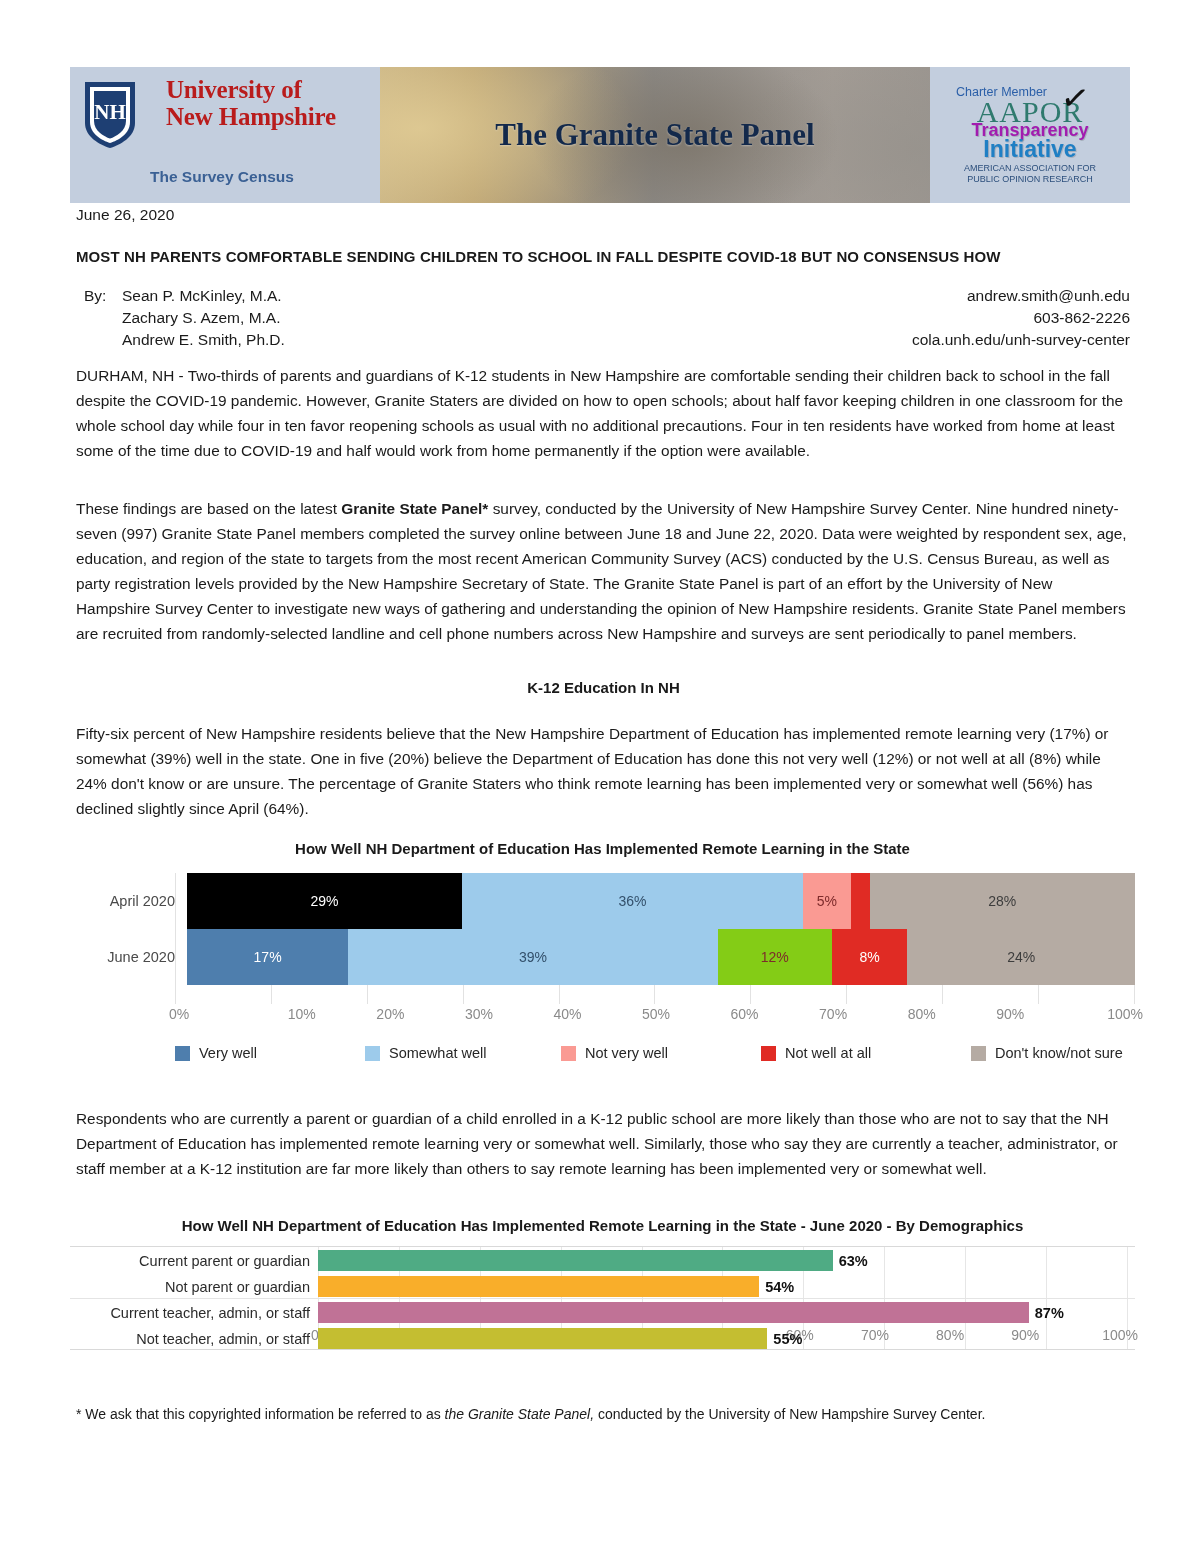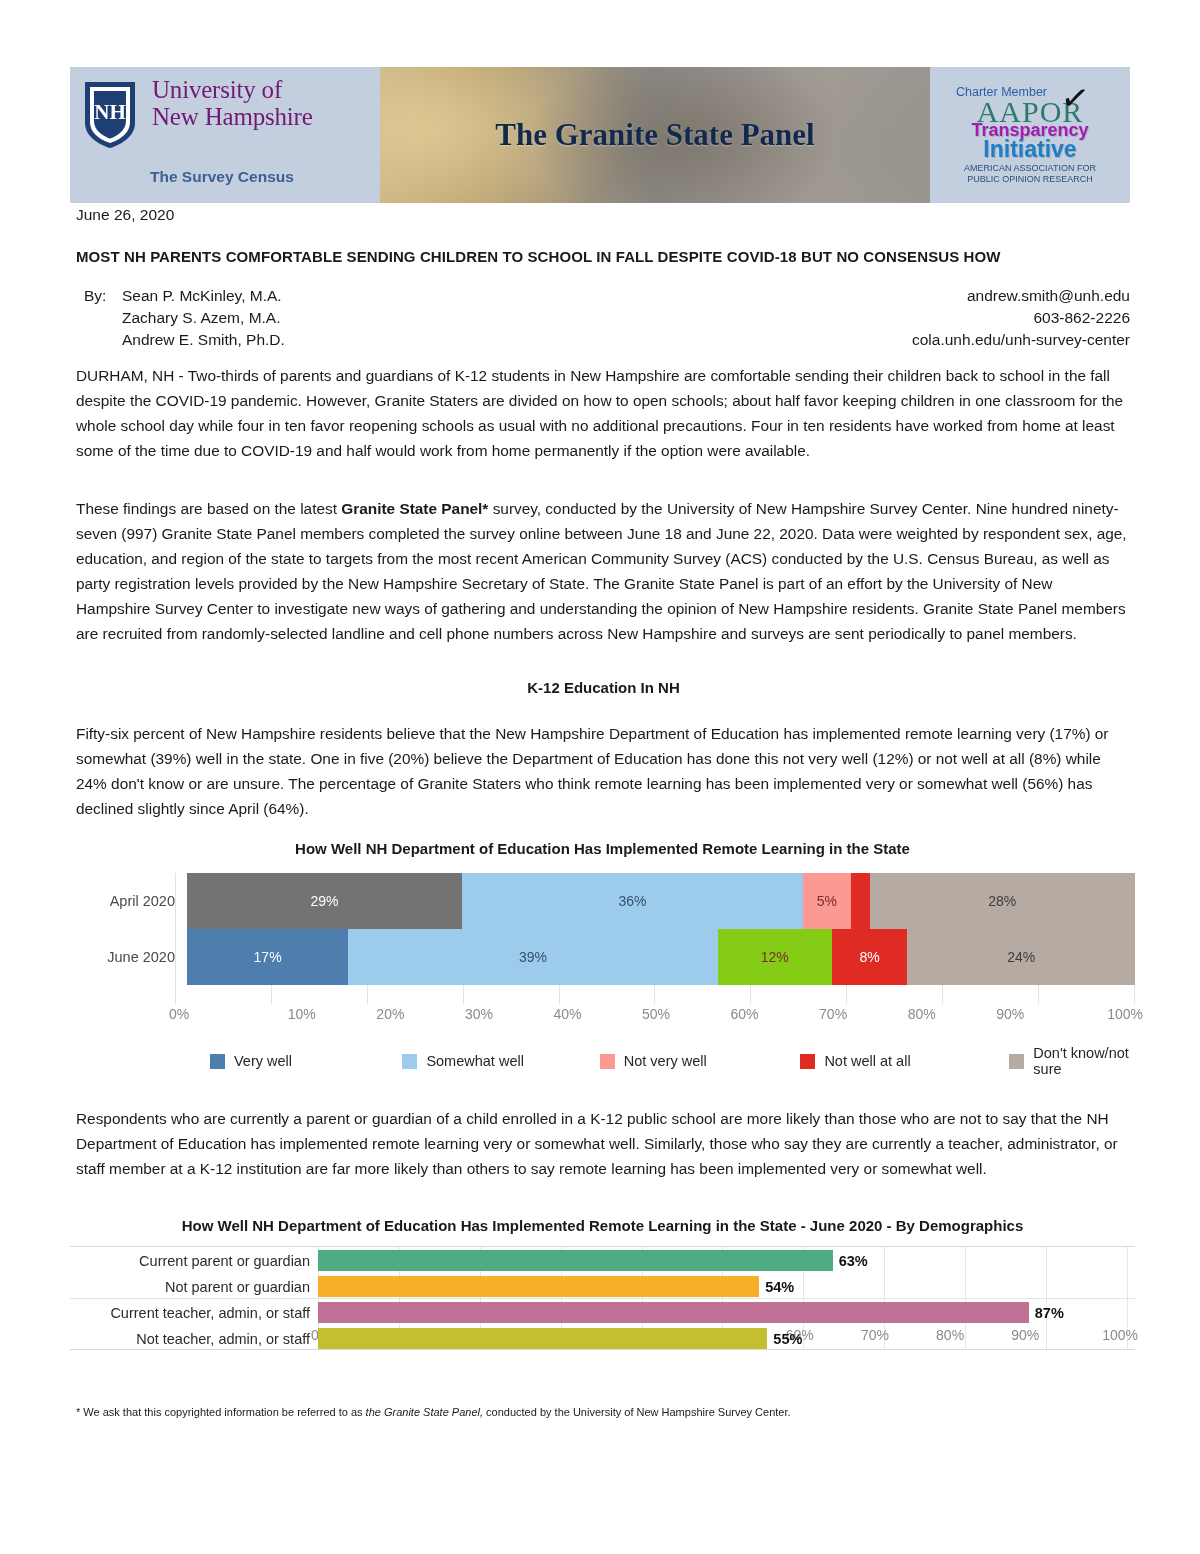--- a/index.html
+++ b/index.html
@@ -30,24 +30,24 @@
     position:relative;z-index:2;
     width:310px;background:#c3cede;
     display:flex;flex-direction:column;justify-content:flex-start;
     padding:10px 0 0 0;
   }
   .logo-row{display:flex;align-items:flex-start;padding-left:12px;}
   .nh-shield{
     width:56px;height:72px;flex:none;margin-top:2px;
   }
   .univ-name{
-    margin-left:14px;
+    margin-left:28px;
     font-family:"Liberation Serif","DejaVu Serif",serif;
-    font-weight:normal;font-size:25px;line-height:1.06;
-    color:#701a75;letter-spacing:-.2px;
+    font-weight:bold;font-size:25px;line-height:1.06;
+    color:#b91c1c;letter-spacing:-.2px;
   }
   .survey-center{
     margin-left:80px;margin-top:17px;
     font-size:15.5px;font-weight:bold;color:#3a6094;
   }
   .banner-title{
     position:relative;z-index:2;flex:1;
     display:flex;align-items:center;justify-content:center;
     font-family:"Liberation Serif","DejaVu Serif",serif;
     font-weight:bold;font-size:31px;color:#13294b;
@@ -95,21 +95,21 @@
   }
   .p1{top:364px;}
   .p2{top:497px;}
   .subhead{
     position:absolute;left:76px;top:679px;width:1055px;
     text-align:center;font-size:15px;font-weight:bold;
   }
   .p3{top:722px;}
   .p4{top:1107px;}
   .footnote{
-    position:absolute;left:76px;top:1406px;width:1055px;font-size:11px;
+    position:absolute;left:76px;top:1406px;width:1055px;font-size:14px;
   }
   .footnote i{font-style:italic;}
   b{font-weight:bold;}
 
   
   .chart1{
     position:absolute;left:70px;top:840px;width:1065px;height:258px;
   }
   .c1-title{
     text-align:center;font-size:15px;font-weight:bold;margin-bottom:16px;
@@ -138,21 +138,21 @@
     position:absolute;left:105px;right:0;top:133px;
     display:flex;font-size:14px;color:#8a8a8a;
   }
   .c1-axis span{flex:1;text-align:center;}
   .c1-axis span:first-child{text-align:left;margin-left:-6px;}
   .c1-axis span:last-child{text-align:right;margin-right:-8px;}
   .c1-legend{
     position:absolute;left:105px;top:205px;right:0;
     display:flex;font-size:14.5px;color:#262626;
   }
-  .legend-item{display:flex;align-items:center;margin-left:35px;}
+  .legend-item{display:flex;align-items:center;}
   .legend-swatch{width:15px;height:15px;margin-right:9px;flex:none;}
   .li0{width:190px;} .li1{width:196px;} .li2{width:200px;} .li3{width:210px;}
 
   
   .chart2{position:absolute;left:70px;top:1217px;width:1065px;height:175px;}
   .c2-title{text-align:center;font-size:15px;font-weight:bold;margin-bottom:12px;}
   .c2-plot{position:relative;height:102px;border-top:1px solid #d9d9d9;border-bottom:1px solid #d9d9d9;}
   .c2-grid{position:absolute;left:248px;right:7px;top:0;bottom:0;display:flex;justify-content:space-between;}
   .c2-grid span{width:1px;background:#e6e6e6;}
   .c2-row{position:relative;display:flex;align-items:center;height:25px;margin-top:1px;z-index:2;}
@@ -252,21 +252,21 @@
           <span></span>
           <span></span>
           <span></span>
       </div>
 
       <div class="c1-rows">
 
         <div class="c1-row">
           <div class="c1-cat">April 2020</div>
           <div class="c1-bar">
-            <div class="seg" style="width:29%;background:#737373">29%</div>
+            <div class="seg" style="width:29%;background:#000000">29%</div>
             <div class="seg sw" style="width:36%;background:#9DCBEB">36%</div>
             <div class="seg nvw" style="width:5%;background:#FA9A93">5%</div>
             <div class="seg" style="width:2%;background:#E02B24"></div>
             <div class="seg dk" style="width:28%;background:#B5ABA3">28%</div>
           </div>
         </div>
 
         <div class="c1-row">
           <div class="c1-cat">June 2020</div>
           <div class="c1-bar">

